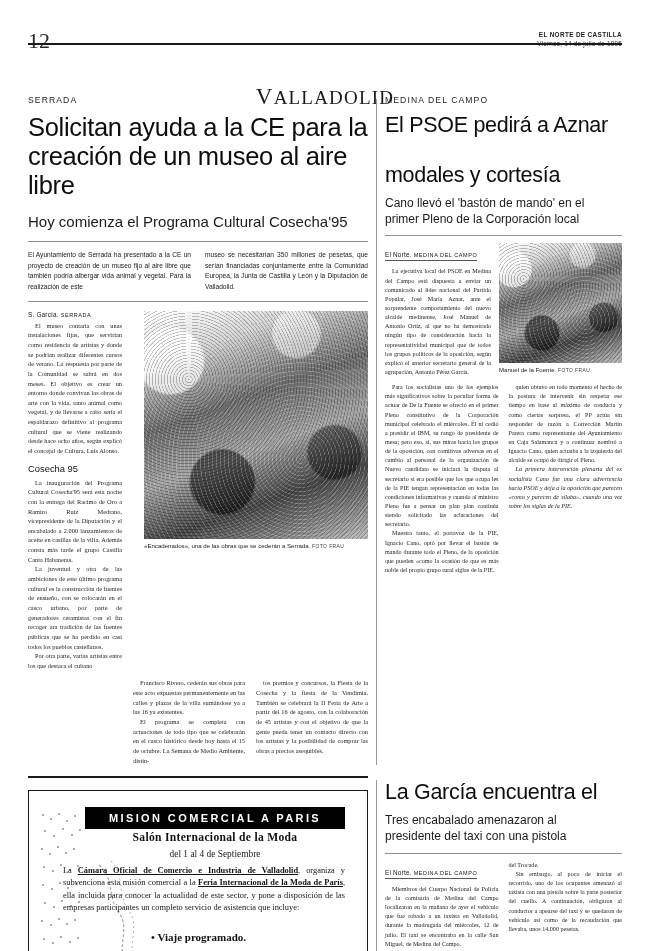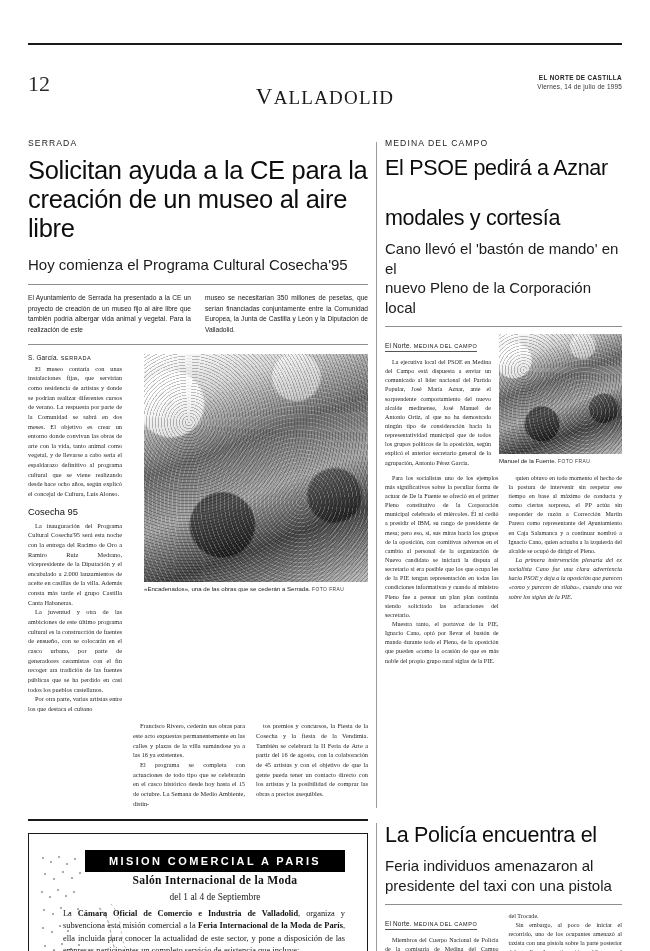--- a/index.html
+++ b/index.html
@@ -6,21 +6,21 @@
   html, body {
     width: 650px; height: 951px;
     background: #ffffff;
     font-family: "Liberation Serif", serif;
     color: #111111;
     overflow: hidden;
   }
   .page { position: relative; width: 650px; height: 951px; padding: 0 28px; }
 
   
-  .masthead { position: relative; padding-top: 67px; }
+  .masthead { position: relative; padding-top: 24px; }
   .masthead-rule { position: absolute; left: 0; right: 0; top: 43px; height: 1.5px; background: #1a1a1a; }
   .masthead-inner { display: flex; align-items: flex-start; justify-content: space-between; padding-top: 6px; height: 47px; }
   .folio { font-family: "Liberation Serif", serif; font-size: 22px; line-height: 1; color: #2b2b2b; }
   .section-name {
     font-family: "Liberation Serif", serif; font-size: 19px; letter-spacing: 1.2px;
     color: #1a1a1a; position: absolute; left: 0; right: 0; top: 52px; text-align: center; margin-top: 32px;
   }
   .section-name .cap { font-size: 23px; }
   .masthead-right { text-align: right; font-family: "Liberation Sans", sans-serif; line-height: 1.45; }
   .masthead-right .paper { font-size: 6.4px; letter-spacing: .35px; font-weight: 700; color: #222; }
@@ -40,21 +40,21 @@
   }
   h1.head {
     font-family: "Liberation Sans", sans-serif; font-weight: 400;
     font-size: 25.5px; line-height: 1.14; letter-spacing: -0.3px; color: #0d0d0d;
   }
   h1.head-r { font-size: 21.5px; line-height: 1.16; }
   .subhead {
     font-family: "Liberation Sans", sans-serif; font-size: 15px; line-height: 1.32;
     color: #1b1b1b; margin-top: 12px;
   }
-  .subhead-r { font-size: 15px; margin-top: 8px; }
+  .subhead-r { font-size: 12px; margin-top: 8px; }
 
   .hr-thin { height: 1px; background: #8e8e8e; margin: 9px 0 8px; }
   .hr-thin-r { height: 1px; background: #8e8e8e; margin: 8px 0 7px; }
 
   
   .lead {
     display: flex; gap: 14px;
     font-family: "Liberation Sans", sans-serif; font-size: 6.6px; line-height: 1.62;
     color: #191919; text-align: justify;
   }
@@ -140,21 +140,21 @@
   }
   .ad-date {
     position: absolute; left: 56px; right: 22px; top: 58px; text-align: center;
     font-family: "Liberation Serif", serif; font-size: 9.4px; color: #1b1b1b;
   }
   .ad-para {
     position: absolute; left: 34px; right: 22px; top: 74px;
     font-family: "Liberation Serif", serif; font-size: 8.4px; line-height: 1.5;
     color: #141414; text-align: justify;
   }
-  .ad-para b { font-weight: 700; }
+  .ad-para b { font-weight: 700; text-decoration: underline; }
   .ad-bullets {
     position: absolute; left: 122px; top: 138px;
     font-family: "Liberation Serif", serif; font-weight: 700; font-size: 11px; line-height: 1.62; color: #111;
   }
   .ad-bullets div::before { content: "\2022  "; }
   .ad-deco {
     position: absolute; left: 8px; top: 18px; width: 48px; bottom: 36px;
     opacity: .55;
   }
   .ad-map { position: absolute; left: 60px; top: 66px; width: 70px; height: 150px; opacity: .5; }
@@ -240,21 +240,21 @@
 
     <div class="col-right">
       <div class="kicker">MEDINA DEL CAMPO</div>
       <h1 class="head head-r">
         <span>El PSOE pedirá a Aznar</span><br>
         <br>
         <span>modales y cortesía</span>
       </h1>
       <div class="subhead subhead-r">
         <span>Cano llevó el 'bastón de mando' en el</span><br>
-        <span>nuevo Pleno de la Corporación local</span>
+        <span>primer Pleno de la Corporación local</span>
       </div>
       <div class="hr-thin-r"></div>
 
       <div style="display:flex; gap:8px; align-items:flex-start;">
         <div style="flex:0 0 106px;">
           <div class="byline byline-box">
             <span>El Norte.</span>
             <span class="place">MEDINA DEL CAMPO</span>
           </div>
           <p class="bt bt-r first">La ejecutiva local del PSOE en Medina del Campo está dispuesta a enviar un comunicado al líder nacional del Partido Popular, José María Aznar, ante el sorprendente comportamiento del nuevo alcalde medinense, José Manuel de Antonio Ortiz, al que no ha demostrado ningún tipo de consideración hacia la representatividad municipal que de todos los grupos políticos de la oposición, según explicó el anterior secretario general de la agrupación, Antonio Pérez García.</p>
@@ -380,24 +380,24 @@
           </div>
 
         </div>
       </div>
     </div>
 
     <div class="vdiv" style="width:17px;"></div>
 
     <div class="bz-right">
       <h1 class="head head-r" style="margin-top:4px;">
-        <span>La Policía encuentra el</span><br>
+        <span>La García encuentra el</span><br>
       </h1>
       <div class="subhead subhead-r">
-        <span>Feria individuos amenazaron al</span><br>
+        <span>Tres encabalado amenazaron al</span><br>
         <span>presidente del taxi con una pistola</span>
       </div>
       <div class="hr-thin-r"></div>
 
       <div class="r-body">
         <div class="r-col">
           <div class="byline byline-box">
             <span>El Norte.</span>
             <span class="place">MEDINA DEL CAMPO</span>
           </div>

